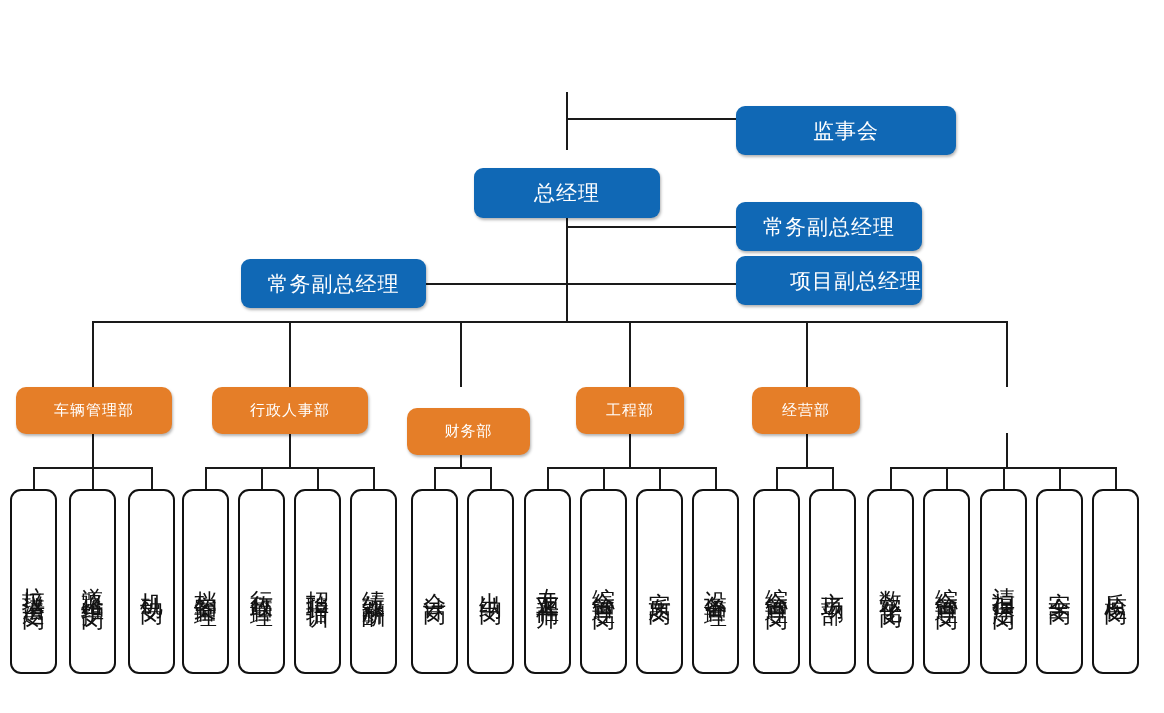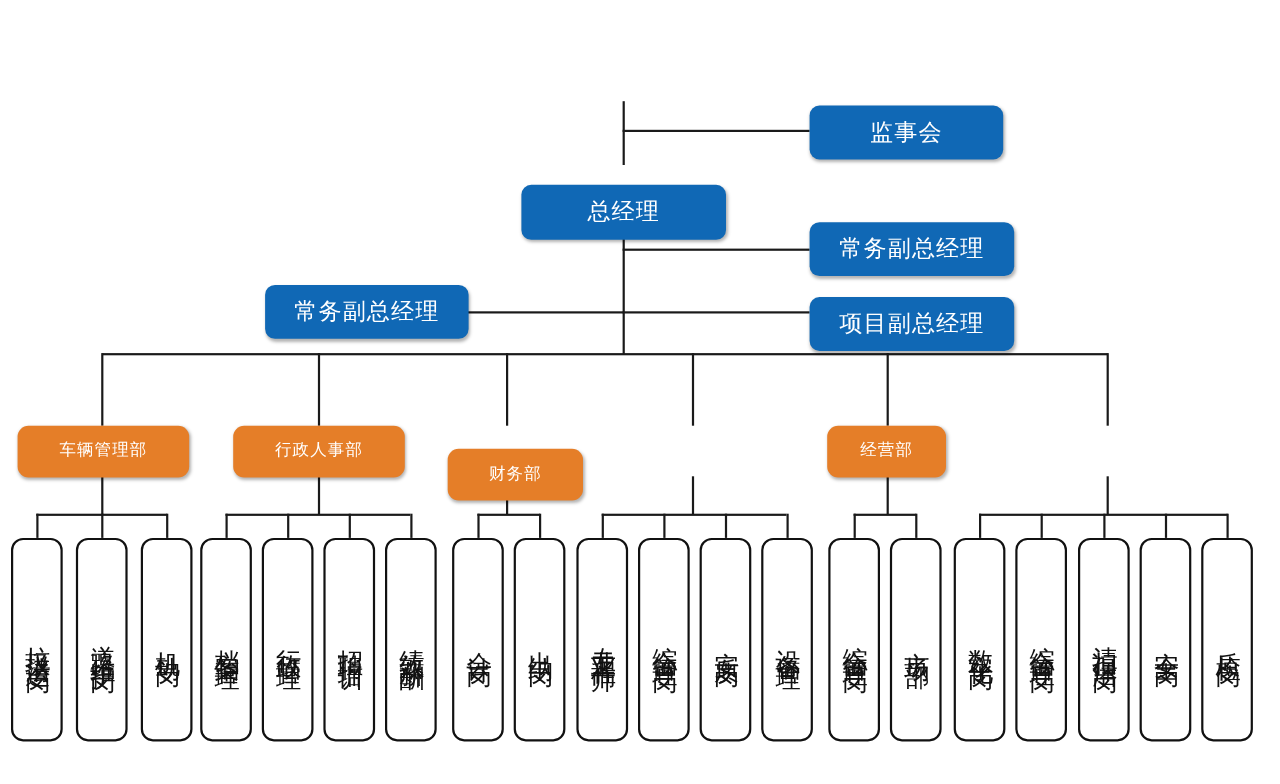--- a/index.html
+++ b/index.html
@@ -136,52 +136,55 @@
   <div class="line vline" style="left:776px; top:467px; height:22px;"></div>
   <div class="line vline" style="left:832px; top:467px; height:22px;"></div>
 
   <div class="line vline" style="left:890px; top:467px; height:22px;"></div>
   <div class="line vline" style="left:946px; top:467px; height:22px;"></div>
   <div class="line vline" style="left:1003px; top:467px; height:22px;"></div>
   <div class="line vline" style="left:1059px; top:467px; height:22px;"></div>
   <div class="line vline" style="left:1115px; top:467px; height:22px;"></div>
 
 
-  <div class="node blue" style="left:736px; top:96px; width:176px; height:49px;">
+  <div class="node blue" style="left:736px; top:106px; width:220px; height:49px;">
     <span>监事会</span>
   </div>
 
   <div class="node blue" style="left:474px; top:150px; width:186px; height:50px;margin-top:18px;">
     <span>总经理</span>
   </div>
 
   <div class="node blue" style="left:736px; top:202px; width:186px; height:49px;">
     <span>常务副总经理</span>
   </div>
 
-  <div class="node blue" style="left:736px; top:270px; width:186px; height:49px;">
+  <div class="node blue" style="left:736px; top:256px; width:186px; height:49px;justify-content:flex-end;">
     <span>项目副总经理</span>
   </div>
 
   <div class="node blue" style="left:241px; top:259px; width:185px; height:49px;">
     <span>常务副总经理</span>
   </div>
 
   <div class="node orange" style="left:16px; top:387px; width:156px; height:47px;">
     <span>车辆管理部</span>
   </div>
 
   <div class="node orange" style="left:212px; top:387px; width:156px; height:47px;">
     <span>行政人事部</span>
   </div>
 
   <div class="node orange" style="left:407px; top:408px; width:123px; height:47px;font-family:Liberation Serif, serif;">
     <span>财务部</span>
   </div>
 
+  <div class="node orange" style="left:576px; top:387px; width:108px; height:47px;">
+    <span>工程部</span>
+  </div>
 
   <div class="node orange" style="left:752px; top:387px; width:108px; height:47px;">
     <span>经营部</span>
   </div>
 
 
   <div class="leaf" style="left:10px; top:489px; width:47px; height:185px;">
     <span class="vtext">垃圾清运岗</span>
   </div>
   <div class="leaf" style="left:69px; top:489px; width:47px; height:185px;">

